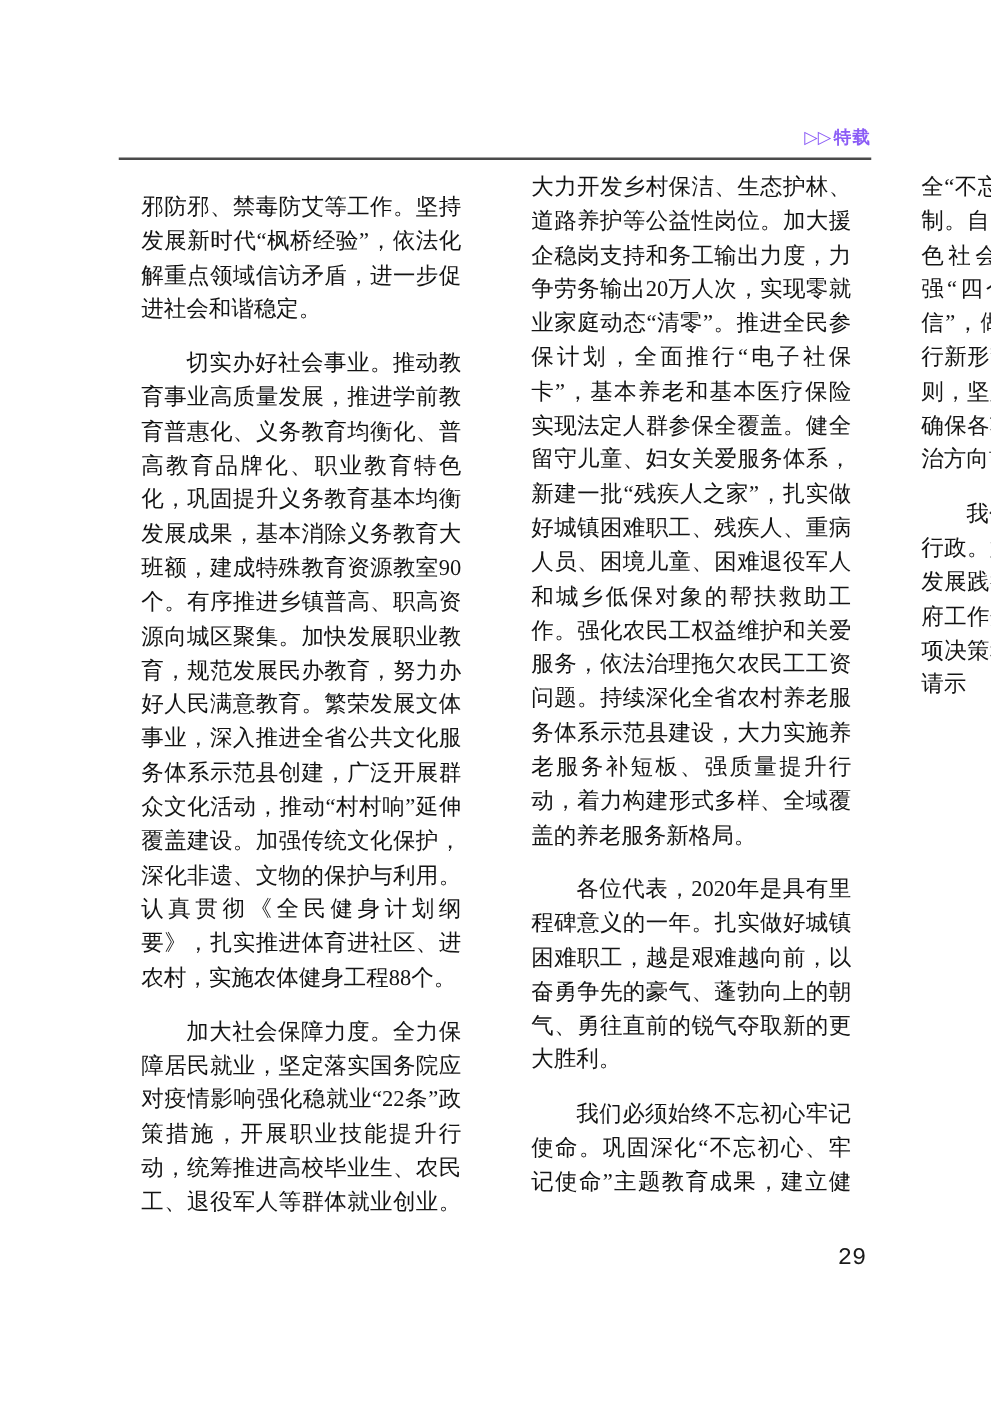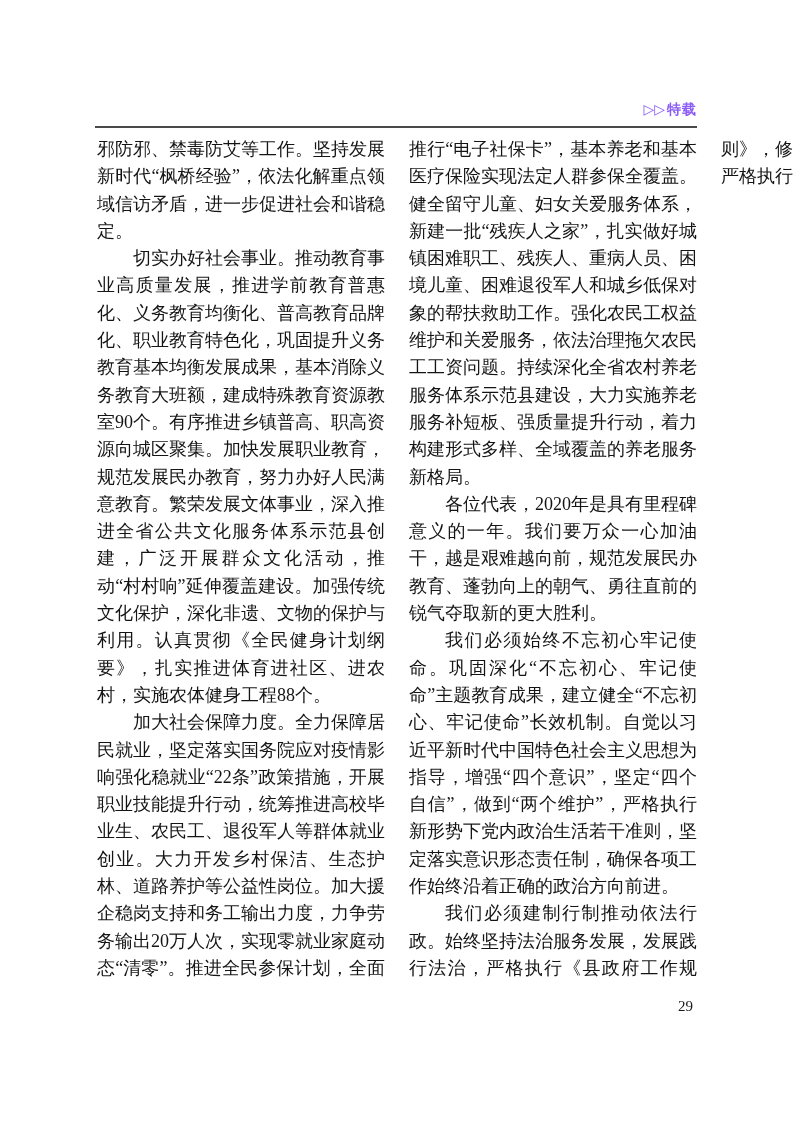--- a/index.html
+++ b/index.html
@@ -53,54 +53,54 @@
     column-count: 2;
     column-gap: 24px;
     column-fill: auto;
     font-size: 18px;
     line-height: 27.3px;
     text-align: justify;
     text-justify: inter-ideograph;
     color: #141414;
   }
   .article p {
-    margin: 0;
+    margin: 16px;
     padding: 0;
     text-indent: 2em;
     word-break: break-all;
   }
   .article p.continuation {
     text-indent: 0;
   }
   
   .page-number {
     position: absolute;
     top: 994px;
     right: 100px;
-    font-family: Liberation Serif, serif;
-    font-size: 15px;
+    font-family: Liberation Mono, monospace;
+    font-size: 19px;
     line-height: 24px;
     color: #1a1a1a;
   }
 </style>
 </head>
 <body>
 
 <div class="page">
 
   <div class="running-head">
     <span class="marker">▷▷</span><span>特载</span>
   </div>
 
   <div class="head-rule"></div>
 
   <div class="article">
     <p class="continuation">邪防邪、禁毒防艾等工作。坚持发展新时代“枫桥经验”，依法化解重点领域信访矛盾，进一步促进社会和谐稳定。</p>
     <p>切实办好社会事业。推动教育事业高质量发展，推进学前教育普惠化、义务教育均衡化、普高教育品牌化、职业教育特色化，巩固提升义务教育基本均衡发展成果，基本消除义务教育大班额，建成特殊教育资源教室90个。有序推进乡镇普高、职高资源向城区聚集。加快发展职业教育，规范发展民办教育，努力办好人民满意教育。繁荣发展文体事业，深入推进全省公共文化服务体系示范县创建，广泛开展群众文化活动，推动“村村响”延伸覆盖建设。加强传统文化保护，深化非遗、文物的保护与利用。认真贯彻《全民健身计划纲要》，扎实推进体育进社区、进农村，实施农体健身工程88个。</p>
     <p>加大社会保障力度。全力保障居民就业，坚定落实国务院应对疫情影响强化稳就业“22条”政策措施，开展职业技能提升行动，统筹推进高校毕业生、农民工、退役军人等群体就业创业。大力开发乡村保洁、生态护林、道路养护等公益性岗位。加大援企稳岗支持和务工输出力度，力争劳务输出20万人次，实现零就业家庭动态“清零”。推进全民参保计划，全面推行“电子社保卡”，基本养老和基本医疗保险实现法定人群参保全覆盖。健全留守儿童、妇女关爱服务体系，新建一批“残疾人之家”，扎实做好城镇困难职工、残疾人、重病人员、困境儿童、困难退役军人和城乡低保对象的帮扶救助工作。强化农民工权益维护和关爱服务，依法治理拖欠农民工工资问题。持续深化全省农村养老服务体系示范县建设，大力实施养老服务补短板、强质量提升行动，着力构建形式多样、全域覆盖的养老服务新格局。</p>
-    <p>各位代表，2020年是具有里程碑意义的一年。我们要万众一心加油干，越是艰难越向前，规范发展民办教育、蓬勃向上的朝气、勇往直前的锐气夺取新的更大胜利。</p>
+    <p>各位代表，2020年是具有里程碑意义的一年。扎实做好城镇困难职工，越是艰难越向前，以奋勇争先的豪气、蓬勃向上的朝气、勇往直前的锐气夺取新的更大胜利。</p>
     <p>我们必须始终不忘初心牢记使命。巩固深化“不忘初心、牢记使命”主题教育成果，建立健全“不忘初心、牢记使命”长效机制。自觉以习近平新时代中国特色社会主义思想为指导，增强“四个意识”，坚定“四个自信”，做到“两个维护”，严格执行新形势下党内政治生活若干准则，坚定落实意识形态责任制，确保各项工作始终沿着正确的政治方向前进。</p>
     <p>我们必须建制行制推动依法行政。始终坚持法治服务发展，发展践行法治，严格执行《县政府工作规则》，修订完善重大事项决策程序，严格执行重大事项请示</p>
   </div>
 
   <div class="page-number">29</div>
 
 </div>
 
 </body></html>

